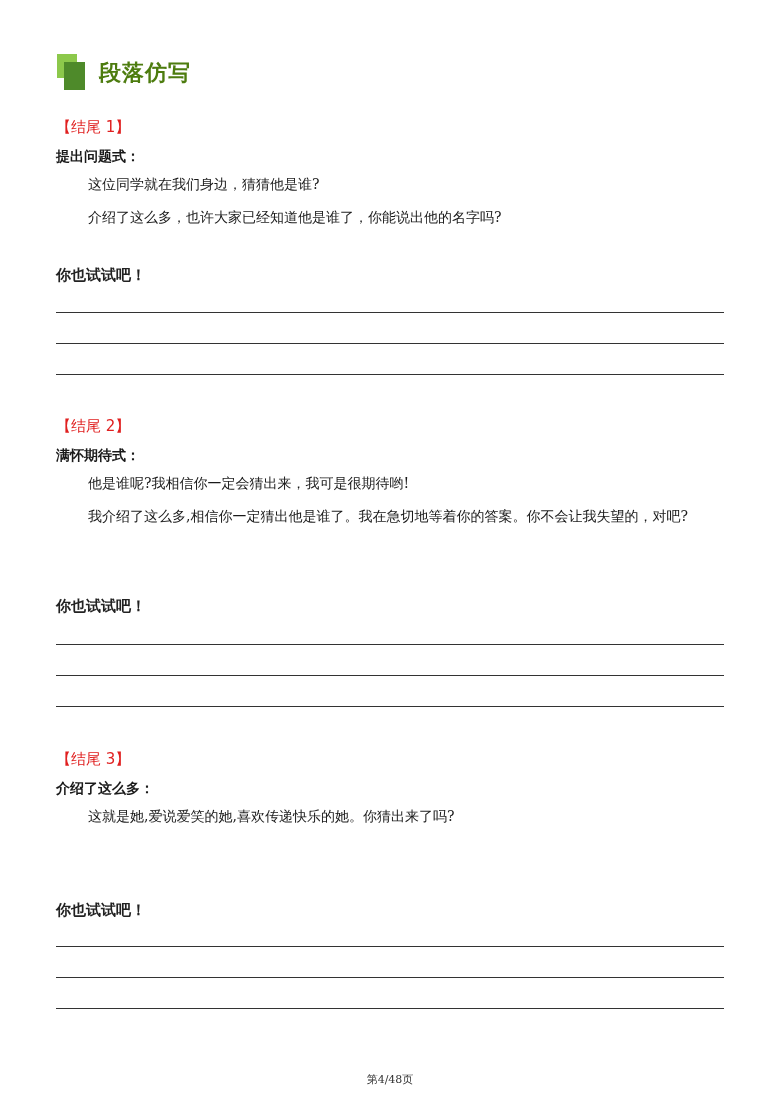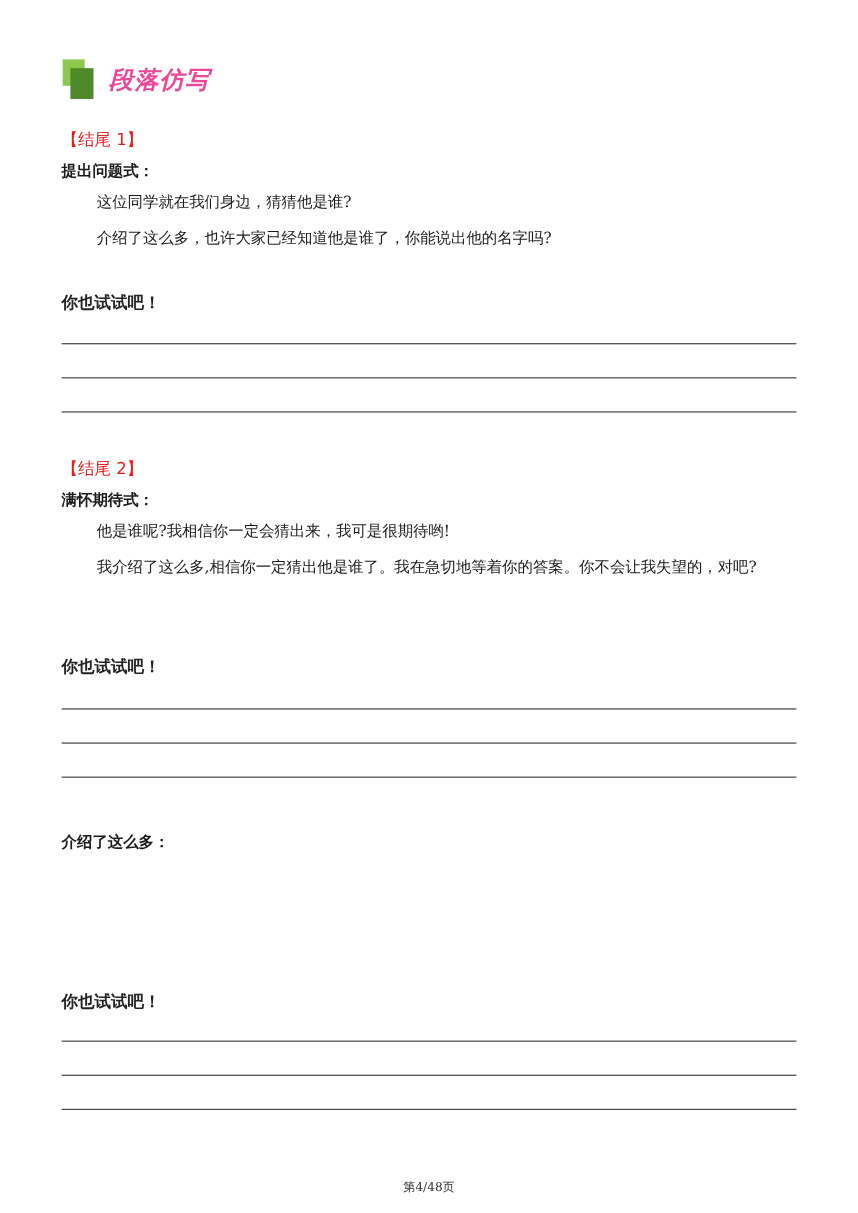--- a/index.html
+++ b/index.html
@@ -5,21 +5,21 @@
   html, body { margin: 0; padding: 0; background: #ffffff; }
   body {
     width: 780px; height: 1103px; position: relative; overflow: hidden;
     font-family: "DejaVu Serif", "Liberation Serif", serif;
     color: #1a1a1a;
   }
   .page-header { position: absolute; left: 57px; top: 53px; height: 40px; display: flex; align-items: center; }
   .logo { position: relative; width: 30px; height: 38px; margin-right: 12px; }
   .logo .sq-back { position: absolute; left: 0; top: 0; width: 20px; height: 24px; background: #8cc84b; }
   .logo .sq-front { position: absolute; left: 7px; top: 8px; width: 21px; height: 28px; background: #4e8a2a; }
-  .page-title { font-family: "DejaVu Sans", "Liberation Sans", sans-serif; font-weight: bold; font-size: 22px; color: #ec4899; letter-spacing: 1px; font-style: italic; }
+  .page-title { font-family: "DejaVu Sans", "Liberation Sans", sans-serif; font-weight: bold; font-size: 22px; color: #4d7c0f; letter-spacing: 1px; }
 
   .section { position: absolute; left: 56px; width: 668px; }
   .tag { color: #e02020; font-family: "DejaVu Sans", "Liberation Sans", sans-serif; font-size: 15px; height: 22px; line-height: 22px; margin-left: 0; }
   .style-name { font-weight: bold; font-size: 14px; height: 24px; line-height: 24px; margin-top: 6px; }
   .para { font-size: 14px; line-height: 33px; text-indent: 32px; margin: 0; }
   .try { font-family: "DejaVu Sans", "Liberation Sans", sans-serif; font-size: 15px; font-weight: bold; color: #222; position: absolute; left: 0; }
   .line { position: absolute; left: 0; width: 668px; height: 0; border-top: 1.5px solid #333; }
 
   .footer { position: absolute; left: 0; width: 780px; top: 1072px; text-align: center; font-size: 11px; color: #333; }
 </style>
@@ -50,20 +50,22 @@
   <div class="style-name">满怀期待式：</div>
   <p class="para">他是谁呢?我相信你一定会猜出来，我可是很期待哟!</p>
   <p class="para">我介绍了这么多,相信你一定猜出他是谁了。我在急切地等着你的答案。你不会让我失望的，对吧?</p>
   <div class="try" style="top:182px;">你也试试吧！</div>
   <div class="line" style="top:229px;"></div>
   <div class="line" style="top:260px;"></div>
   <div class="line" style="top:291px;"></div>
 </div>
 
 <div class="section" style="top:748px; height:265px;">
+  <div class="tag">【结尾 3】</div>
   <div class="style-name">介绍了这么多：</div>
+  <p class="para">这就是她,爱说爱笑的她,喜欢传递快乐的她。你猜出来了吗?</p>
   <div class="try" style="top:153px;">你也试试吧！</div>
   <div class="line" style="top:198px;"></div>
   <div class="line" style="top:229px;"></div>
   <div class="line" style="top:260px;"></div>
 </div>
 
 <div class="footer">第4/48页</div>
 
 </body></html>

